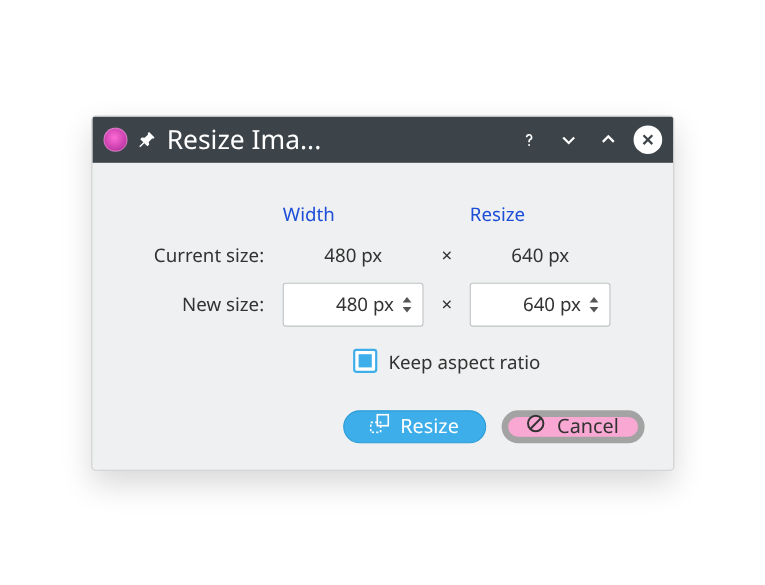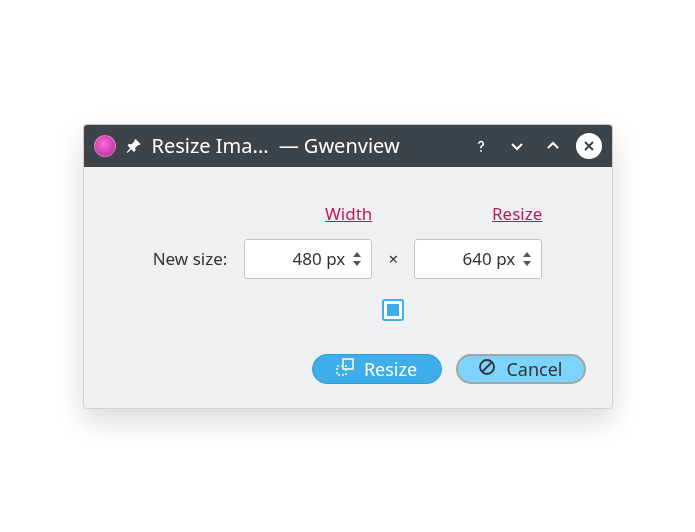--- a/index.html
+++ b/index.html
@@ -31,33 +31,33 @@
     align-items: center;
     gap: 10px;
     padding: 0 10px;
   }
   .app-icon {
     width:22px;height:22px;border-radius:50%;
     background: radial-gradient(circle at 45% 40%, #ff6bd6 0, #c23aa8 70%, #7c1f6d 100%);
     border:1px solid rgba(255,255,255,.3);
   }
   .pin-icon svg { display:block; }
-  .title-text { flex:0 0 auto; font-size:20px; }
+  .title-text { flex:0 0 auto; font-size:24px; }
   .title-spacer { flex:1; }
   .tb-btn { width:26px; height:26px; display:flex; align-items:center; justify-content:center; color:#fff; cursor:pointer; }
   .tb-close {
     width:26px;height:26px;border-radius:50%;
     background:#fff;color:#3c4449;
     display:flex;align-items:center;justify-content:center;font-weight:bold;
   }
   .content { padding: 22px 26px 24px 26px; }
   table.grid { border-collapse: separate; border-spacing: 8px 12px; margin-left:auto; margin-right:auto;}
   td { vertical-align: middle; }
   .lbl { text-align: right; color:#333; padding-right:8px; white-space:nowrap; }
-  .hdr { text-align:right; color:#be185d;text-decoration:underline; }
+  .hdr { text-align:left; color:#1d4ed8; }
   .static-val { text-align:center; min-width:90px; }
   .x-sep { text-align:center; width:24px; }
   .spinbox {
     display:flex; align-items:center; justify-content:space-between;
     background:#fff; border:1px solid #bfc2c4; border-radius:3px;
     height:40px; padding:0 8px 0 10px; min-width:128px;
   }
   .spinbox.disabled { color:#b7bbbe; }
   .spinbox .val { flex:1; text-align:right; padding-right:6px; }
   .spin-controls { display:flex; flex-direction:column; gap:0; }
@@ -68,36 +68,35 @@
     display:flex;align-items:center;justify-content:center;background:#fff;
   }
   .cb .inner { width:12px;height:12px;background:#3daee9; }
   .buttons { display:flex; justify-content:flex-end; gap:14px; margin-top:20px; }
   .btn {
     height:30px; min-width:130px; border-radius:16px;
     display:flex; align-items:center; justify-content:center; gap:10px;
     font-size:18px; cursor:pointer;
   }
   .btn-primary { background:#3daee9; color:#fff; border:1px solid #2c9cd6; }
-  .btn-secondary { background:#7dd3fc; color:#333; border:2px solid #a3a3a3; }
+  .btn-secondary { background:#f9a8d4; color:#333; border:6px solid #a3a3a3; }
 </style>
 </head>
 <body>
 
 <div class="dialog">
 
   <div class="titlebar">
     <span class="app-icon"></span>
     <span class="pin-icon">
       <svg width="16" height="16" viewBox="0 0 16 16">
           <path fill="#fff" d="M9.5 1l5 5-1.2 1.2-1-.3-3.1 3.1.4 2.6L8 14 5.2 11.2 1.5 14.9.6 14l3.7-3.7L1.5 7.5l1.4-1.6 2.6.4 3.1-3.1-.3-1z"></path>
         </svg>
     </span>
     <span class="title-text">Resize Ima...</span>
-    <span class="title-text">— Gwenview</span>
     <span class="title-spacer"></span>
     <span class="tb-btn">
       <svg width="18" height="18" viewBox="0 0 24 24">
           <path fill="none" stroke="#fff" stroke-width="2" d="M9 9a3 3 0 1 1 4.2 2.8c-.8.4-1.2 1-1.2 1.9V15"></path>
           <circle cx="12" cy="18.5" r="1.2" fill="#fff"></circle>
         </svg>
     </span>
     <span class="tb-btn">
       <svg width="16" height="16" viewBox="0 0 16 16">
           <path fill="none" stroke="#fff" stroke-width="2" d="M3 6l5 5 5-5"></path>
@@ -117,20 +116,26 @@
 
   <div class="content">
 
     <table class="grid">
       <tbody>
           <tr>
         <td></td>
         <td class="hdr">Width</td>
         <td></td>
         <td class="hdr">Resize</td>
+      </tr>
+      <tr>
+        <td class="lbl">Current size:</td>
+        <td class="static-val">480 px</td>
+        <td class="x-sep">×</td>
+        <td class="static-val">640 px</td>
       </tr>
       <tr>
         <td class="lbl">New size:</td>
         <td>
           <div class="spinbox">
             <span class="val">480 px</span>
             <span class="spin-controls">
               <svg width="12" height="8" viewBox="0 0 12 8">
                     <path fill="#555" d="M6 1l4 5H2z"></path>
                   </svg>
@@ -155,20 +160,21 @@
           </div>
         </td>
       </tr>
       <tr>
         <td></td>
         <td colspan="3">
           <div class="checkbox-row">
             <span class="cb">
                   <span class="inner"></span>
                 </span>
+            <span>Keep aspect ratio</span>
           </div>
         </td>
       </tr>
     </tbody>
       </table>
 
     <div class="buttons">
       <div class="btn btn-primary">
         <span>
           <svg width="18" height="18" viewBox="0 0 18 18">

